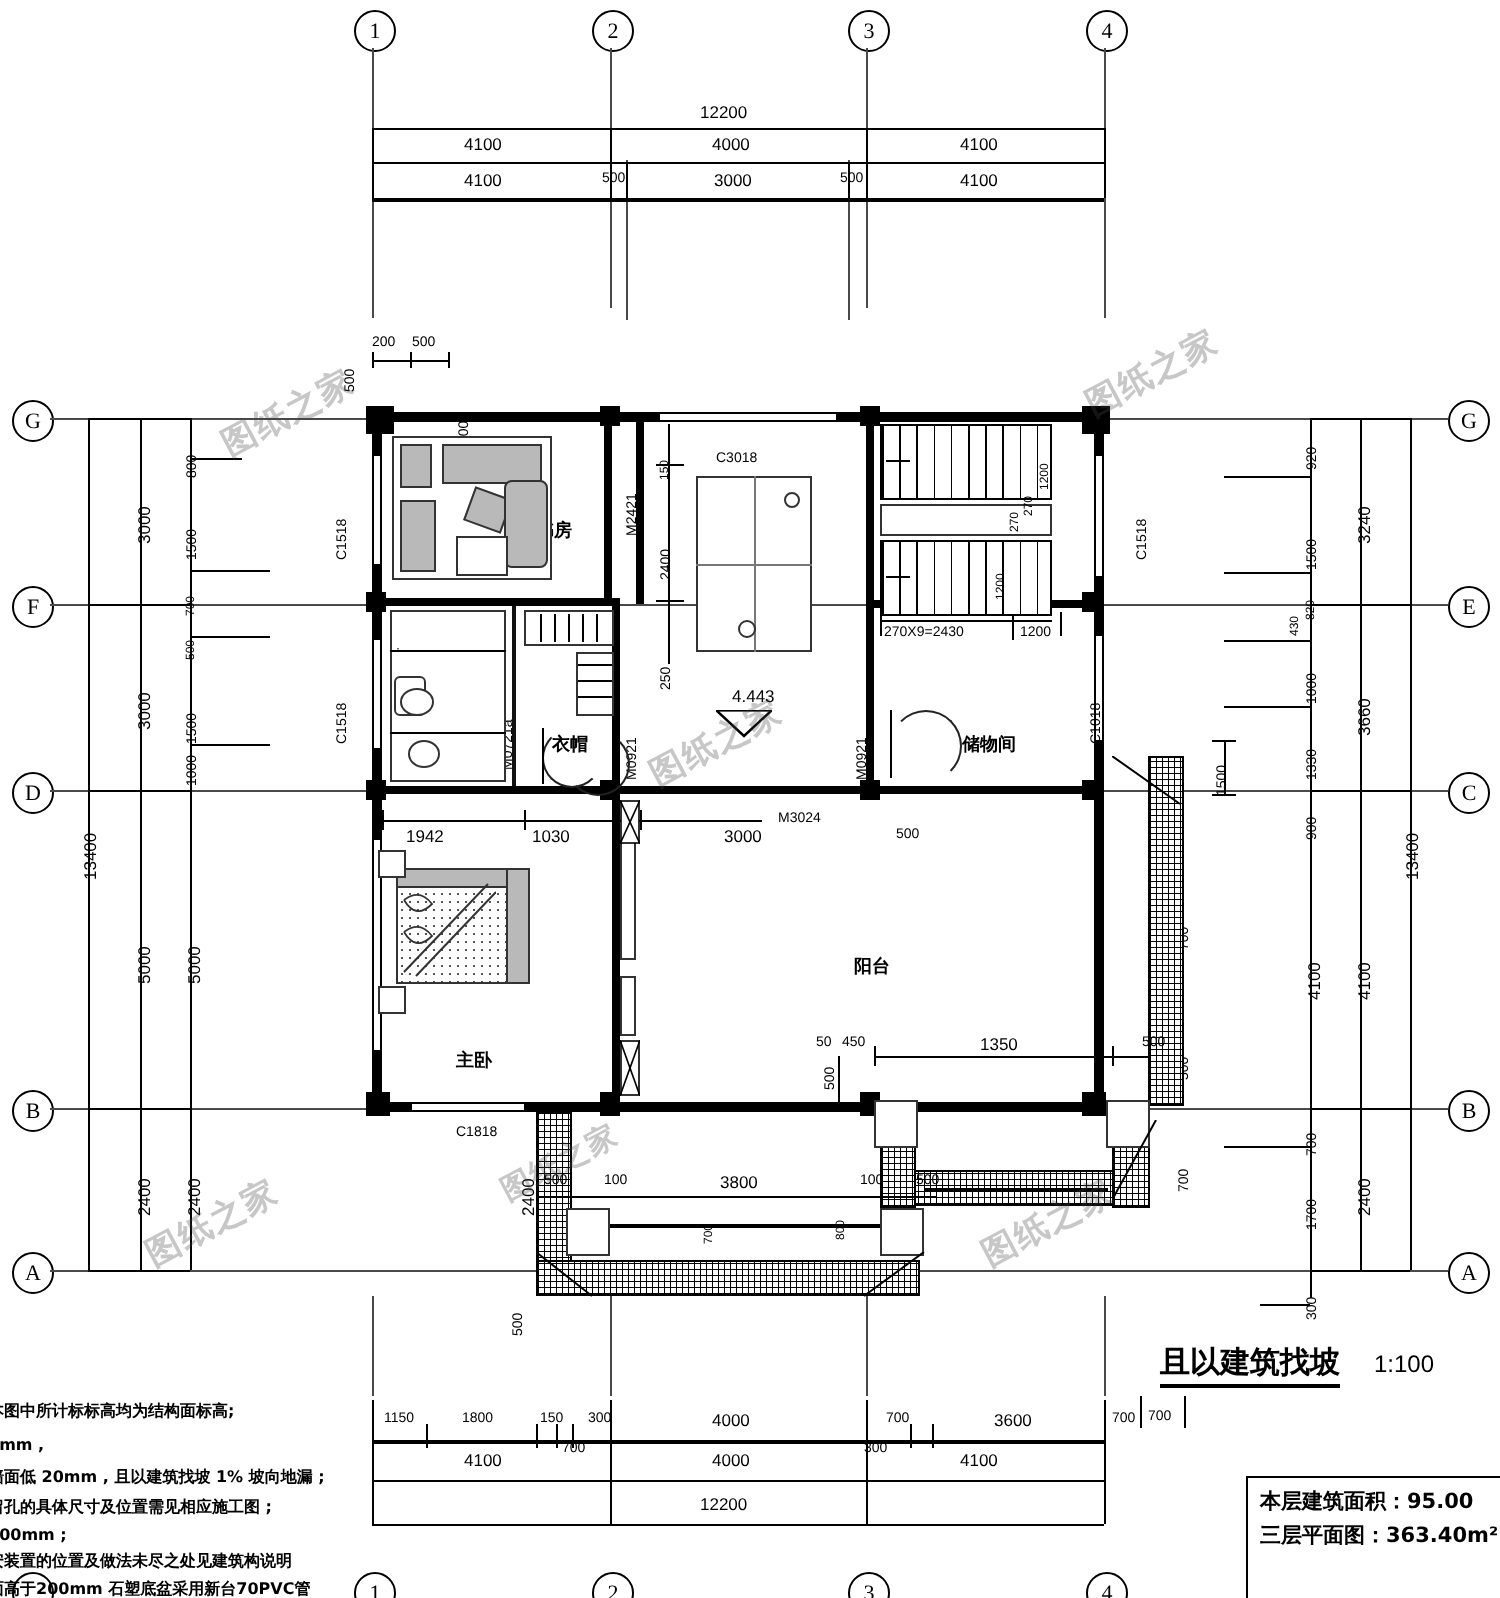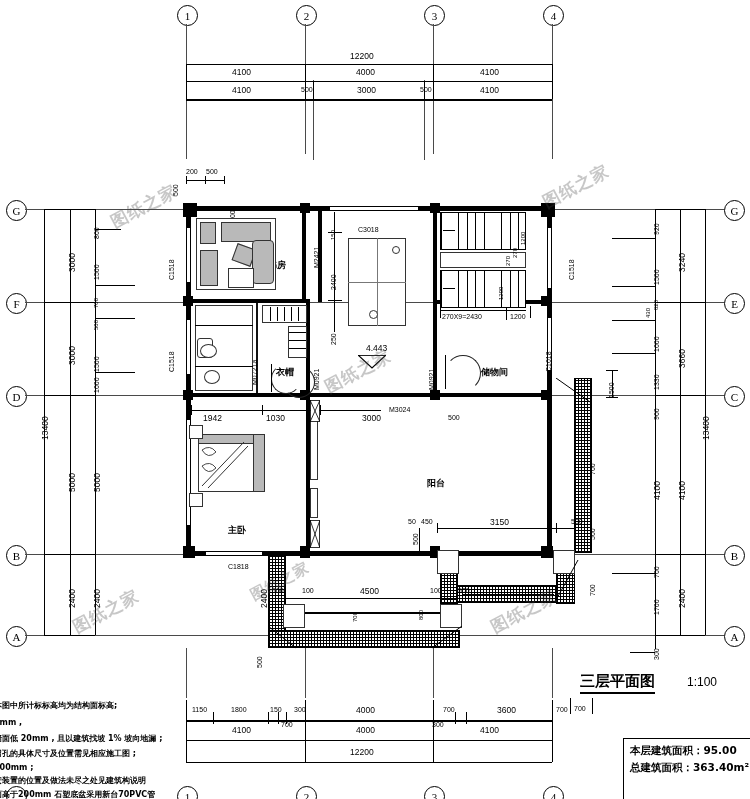--- a/index.html
+++ b/index.html
@@ -442,31 +442,31 @@
   </svg>
   <svg style="position:absolute;left:556px;top:378px;" width="36" height="26">
     <line x1="0" y1="0" x2="34" y2="24" stroke="#000" stroke-width="1"></line>
   </svg>
   <svg style="position:absolute;left:556px;top:560px;" width="24" height="42">
     <line x1="22" y1="0" x2="0" y2="40" stroke="#000" stroke-width="1"></line>
   </svg>
 
   <div class="t7" style="left:408px;top:518px;">50</div>
   <div class="t7" style="left:421px;top:518px;">450</div>
-  <div class="t" style="left:490px;top:518px;">3150</div>
+  <div class="t" style="left:490px;top:518px;">1350</div>
   <div class="t7" style="left:571px;top:518px;">500</div>
   <div class="ln h" style="left:437px;top:528px;width:138px;"></div>
   <div class="ln v" style="left:437px;top:523px;height:10px;"></div>
   <div class="ln v" style="left:556px;top:523px;height:10px;"></div>
   <div class="t7 rot" style="left:412px;top:545px;">500</div>
   <div class="ln v" style="left:419px;top:528px;height:24px;"></div>
 
   <div class="t7" style="left:272px;top:587px;">500</div>
   <div class="t7" style="left:302px;top:587px;">100</div>
-  <div class="t" style="left:360px;top:587px;">4500</div>
+  <div class="t" style="left:360px;top:587px;">3800</div>
   <div class="t7" style="left:430px;top:587px;">100</div>
   <div class="t7" style="left:458px;top:587px;">500</div>
   <div class="ln h" style="left:268px;top:598px;width:200px;"></div>
   <div class="t6 rot" style="left:352px;top:622px;">700</div>
   <div class="t6 rot" style="left:418px;top:620px;">800</div>
   <div class="t rot" style="left:260px;top:608px;">2400</div>
   <div class="t7 rot" style="left:256px;top:668px;">500</div>
 
   <div class="ln v" style="left:186px;top:648px;height:50px;background:#4a4a4a;"></div>
   <div class="ln v" style="left:305px;top:648px;height:50px;background:#4a4a4a;"></div>
@@ -516,24 +516,24 @@
       <span>4</span>
     </div>
   <div class="bub" style="left:6px;top:786px;">
       <span></span>
     </div>
 
   <div class="t7" style="left:574px;top:705px;">700</div>
   <div class="ln v" style="left:570px;top:698px;height:16px;"></div>
   <div class="ln v" style="left:592px;top:698px;height:16px;"></div>
 
-  <div class="title" style="left:580px;top:672px;">三层平面图</div>
+  <div class="title" style="left:580px;top:672px;">且以建筑找坡</div>
   <div class="scale" style="left:687px;top:675px;">1:100</div>
   <div class="areatxt" style="left:630px;top:744px;">本层建筑面积：95.00</div>
-  <div class="areatxt" style="left:630px;top:761px;">总建筑面积：363.40m²</div>
+  <div class="areatxt" style="left:630px;top:761px;">三层平面图：363.40m²</div>
   <div class="ln h" style="left:623px;top:738px;width:127px;"></div>
   <div class="ln v" style="left:623px;top:738px;height:61px;"></div>
 
   <div class="note" style="left:-6px;top:700px;">本图中所计标标高均为结构面标高;</div>
   <div class="note" style="left:-6px;top:718px;">0mm ,</div>
   <div class="note" style="left:-6px;top:733px;">墙面低 20mm , 且以建筑找坡 1% 坡向地漏 ;</div>
   <div class="note" style="left:-6px;top:748px;">留孔的具体尺寸及位置需见相应施工图 ;</div>
   <div class="note" style="left:-6px;top:763px;">100mm ;</div>
   <div class="note" style="left:-6px;top:775px;">安装置的位置及做法未尽之处见建筑构说明</div>
   <div class="note" style="left:-6px;top:789px;">面高于200mm 石塑底盆采用新台70PVC管</div>

